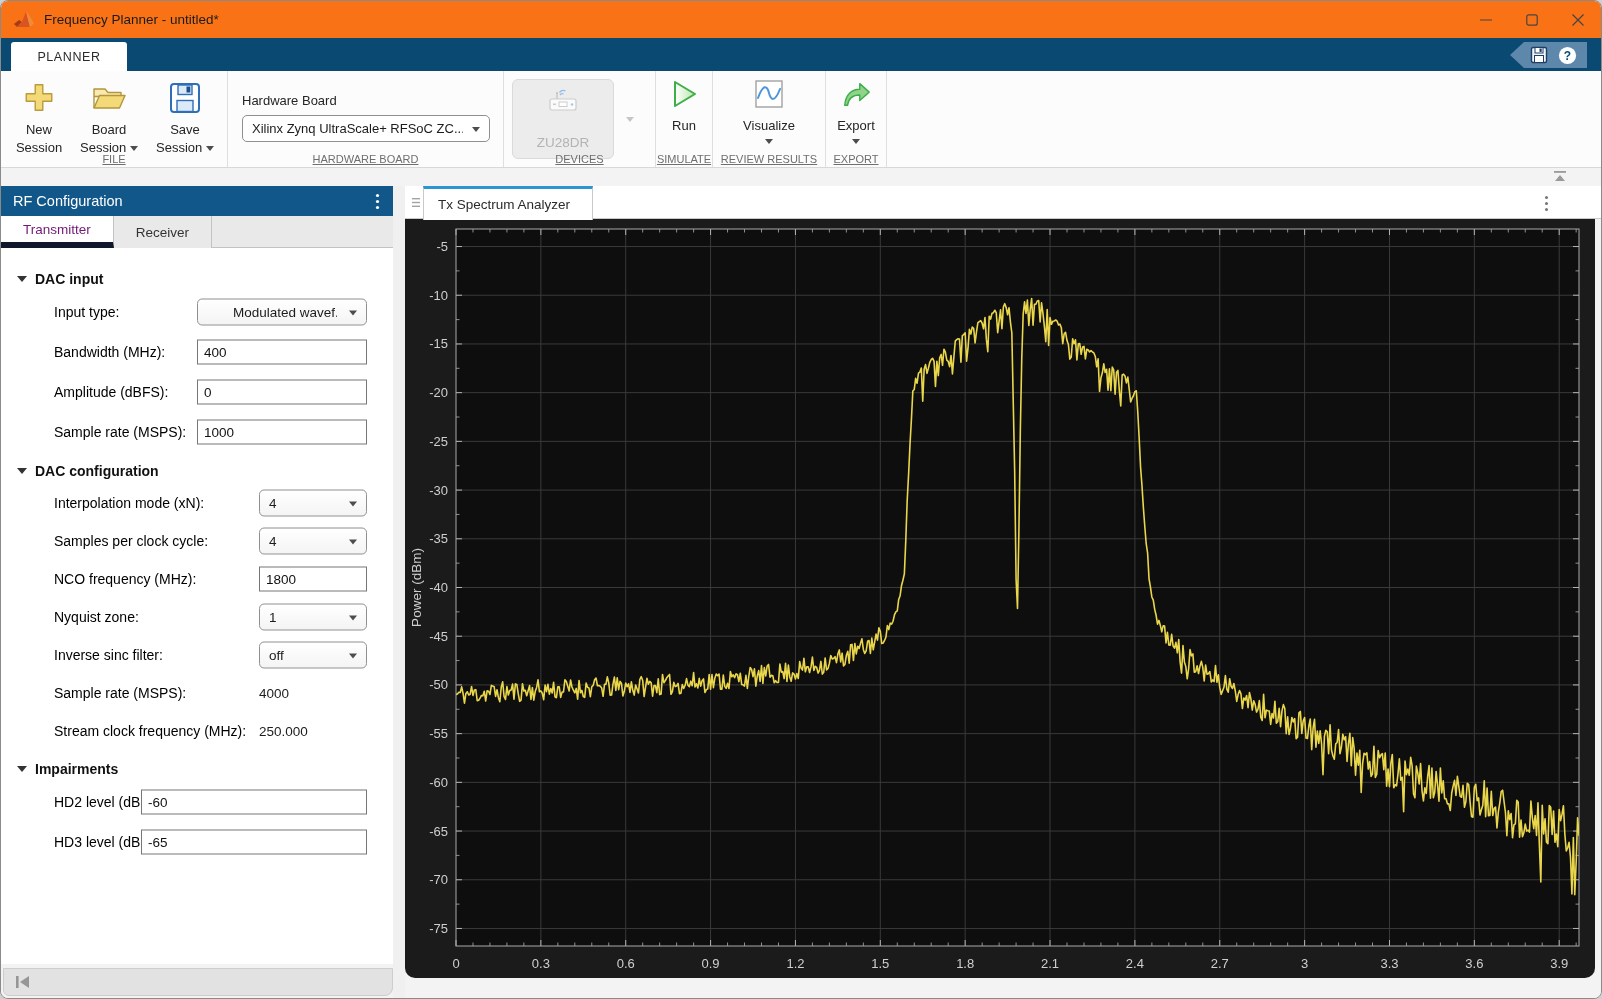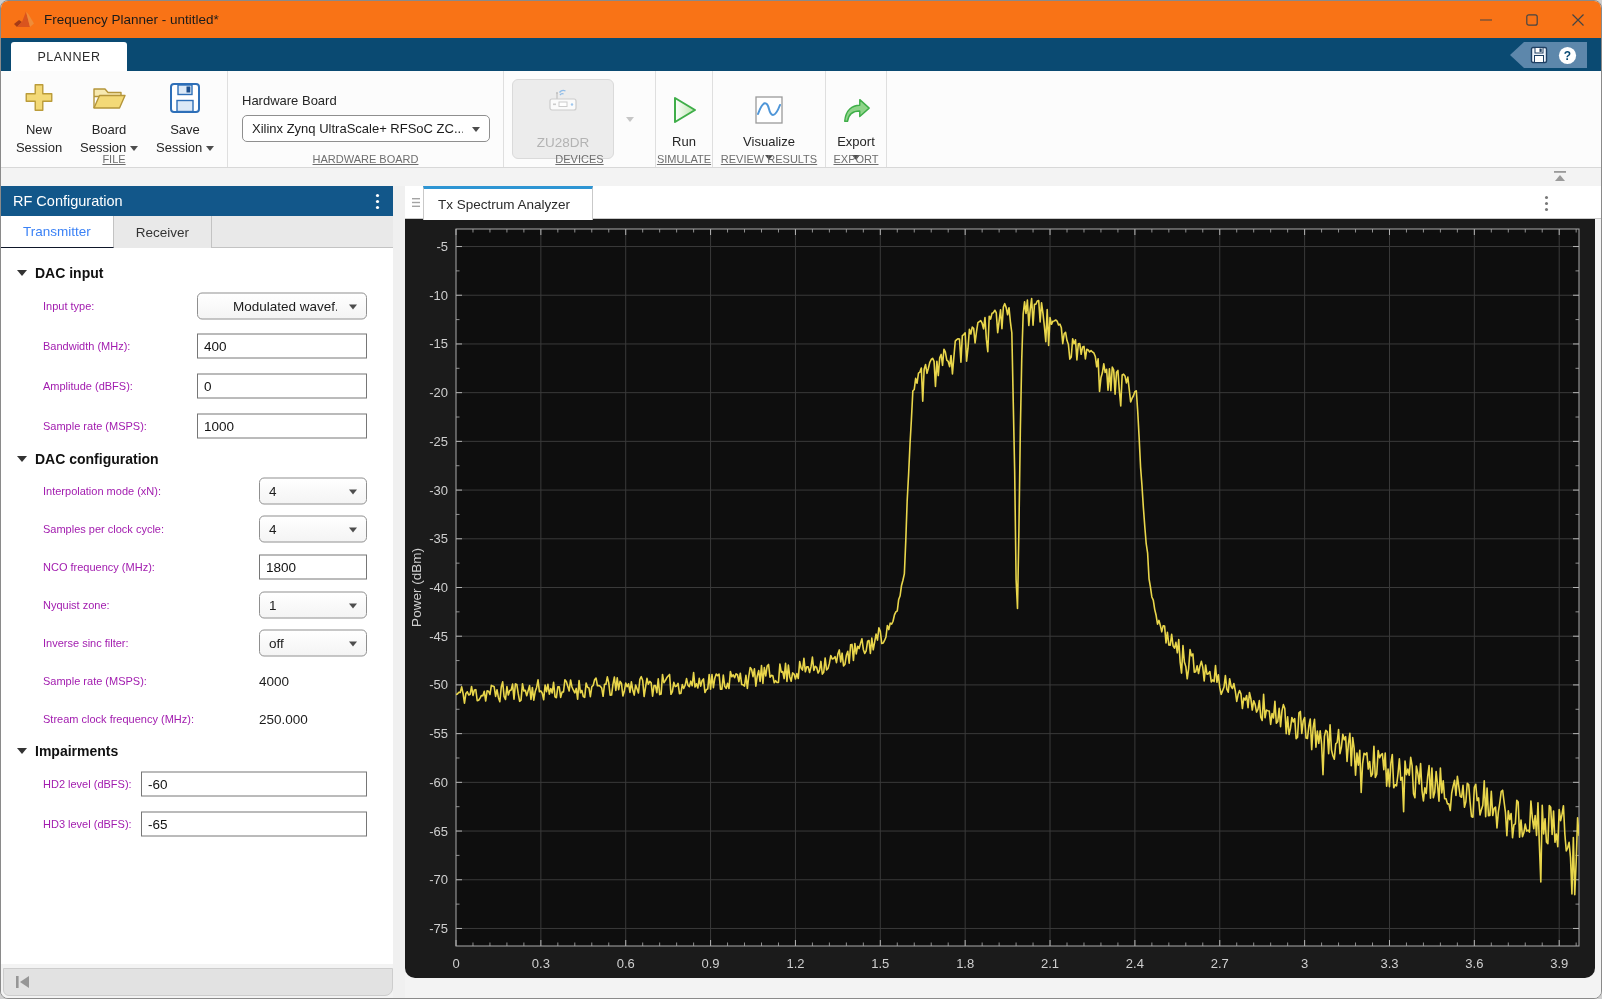--- a/index.html
+++ b/index.html
@@ -37,44 +37,44 @@
   .combo { margin-top:7px; position:relative; width:248px; height:27px; border:1px solid #8f8f8f; border-radius:5px;
            background:#fff; display:flex; align-items:center; padding:0 26px 0 9px; cursor:default; }
   .combo .cv { font-size:13px; color:#1c1c1c; white-space:nowrap; overflow:hidden; }
   .combo .caret { position:absolute; right:9px; top:11px; }
   .g-dev { width:152px; display:flex; padding:8px 4px 0 8px; }
   .dev-btn { width:102px; height:80px; background:#ececec; border:1px solid #dadada; border-radius:6px;
              display:flex; flex-direction:column; align-items:center; justify-content:center; gap:20px; }
   .dev-btn .dn { font-size:13.5px; color:#b3b3b3; }
   .dev-caret { width:32px; height:80px; display:flex; align-items:center; justify-content:center; }
   .g-sim { width:57px; } .g-rev { width:113px; } .g-exp { width:61px; }
-  .cgroup { display:flex; flex-direction:column; align-items:center; padding-top:16px; }
+  .cgroup { display:flex; flex-direction:column; align-items:center; padding-top:0; }
   .rg-last { flex:1; border-right:none; }
   .gap-row { position:relative; height:18px; background:#f3f3f3; }
   .collapse-btn { position:absolute; right:32px; top:0; cursor:default; }
 
   
   .main { position:relative; height:814px; background:#f3f3f3; }
 
   
   .left-panel { position:absolute; left:0; top:0; width:392px; height:778px; background:#fff; }
   .lp-header { position:relative; height:30px; background:#12578a; color:#fff; font-size:14.5px;
                display:flex; align-items:center; padding-left:12px; }
   .lp-kebab { position:absolute; right:13px; top:7px; cursor:default; }
   .lp-tabs { height:32px; background:#e9e9e9; border-bottom:1px solid #c3c3c3; display:flex; }
   .lp-tab { height:32px; display:flex; align-items:center; padding:0 22px; font-size:13.5px; color:#333;
             border-right:1px solid #c3c3c3; background:#e9e9e9; cursor:default; }
-  .lp-tab.active { background:#fff; color:#3b82f6; margin-bottom:-1px; border-bottom:1px solid #0f172a; }
+  .lp-tab.active { background:#fff; color:#701a75; margin-bottom:-1px; border-bottom:6px solid #0f172a; }
   .lp-body { padding-top:12px; }
-  .sec-h { display:flex; align-items:center; gap:8px; height:26px; padding-left:16px; cursor:default; }
+  .sec-h { display:flex; align-items:center; gap:8px; height:26px; padding-left:16px; margin-top:6px; cursor:default; }
   .sec-h .tri { width:0; height:0; border-left:5px solid transparent; border-right:5px solid transparent;
                 border-top:6px solid #333; }
   .sec-h .st { font-size:14px; font-weight:bold; color:#111; }
   .frow { position:relative; }
-  .frow .flb { position:absolute; left:42px; top:50%; transform:translateY(-50%); font-size:11px; color:#a21caf; white-space:nowrap; }
+  .frow .flb { position:absolute; left:53px; top:50%; transform:translateY(-50%); font-size:14px; color:#000000; white-space:nowrap; }
   .frow input { position:absolute; right:26px; top:50%; transform:translateY(-50%); height:25px;
                 border:1px solid #767676; font-size:13.5px; font-family:"Liberation Sans",sans-serif;
                 color:#111; padding:0 6px; background:#fff; }
   .sel { position:absolute; right:26px; top:50%; transform:translateY(-50%); height:27px; border:1px solid #8f8f8f;
          border-radius:5px; background:linear-gradient(#ffffff,#f4f4f4); display:flex; align-items:center;
          padding-left:9px; cursor:default; }
   .sel .sv { font-size:13.5px; color:#1c1c1c; white-space:nowrap; overflow:hidden; max-width:78%; }
   .sel .caret { position:absolute; right:9px; top:11px; }
   .stat { position:absolute; top:50%; transform:translateY(-50%); font-size:13.5px; color:#1c1c1c; }
   .left-bottom { position:absolute; left:2px; top:782px; width:390px; height:28px; background:#e2e2e2;

